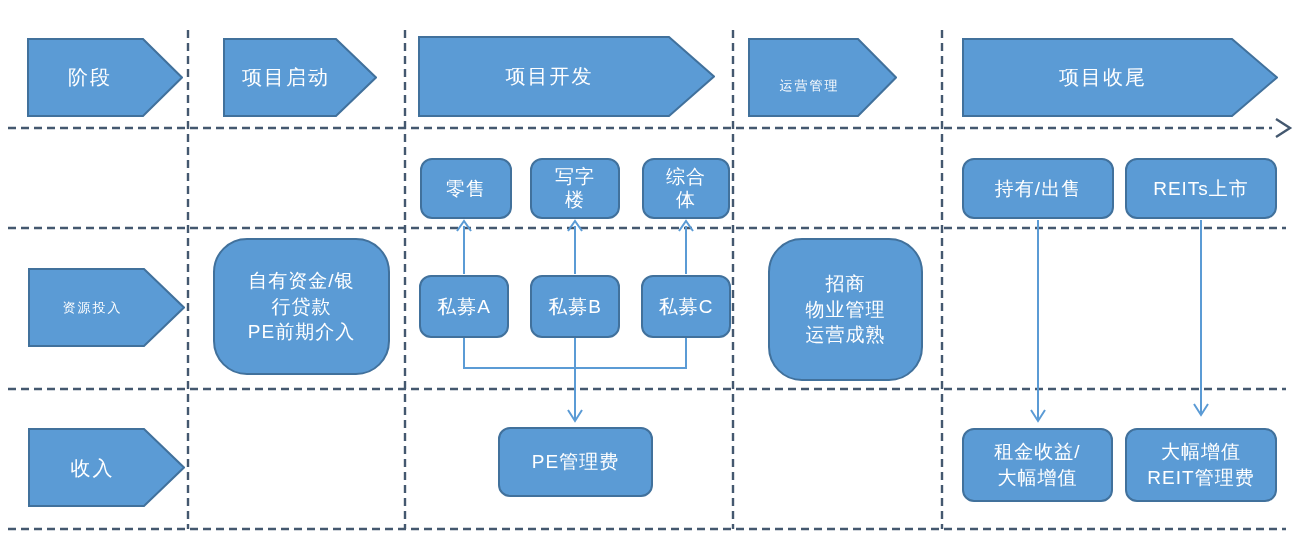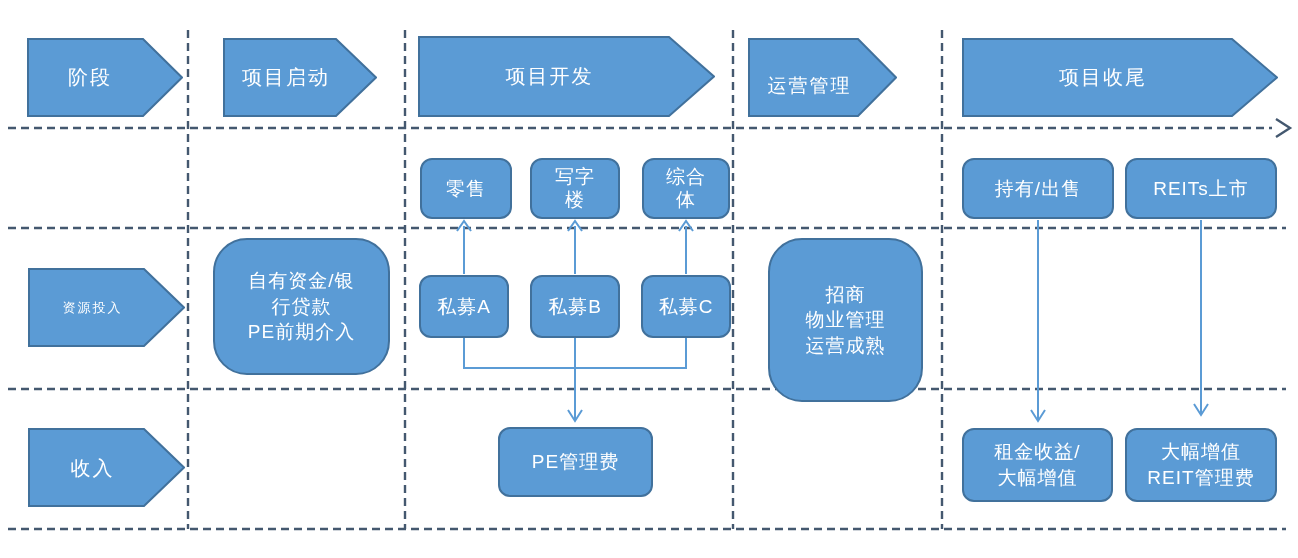--- a/index.html
+++ b/index.html
@@ -79,21 +79,21 @@
     <svg width="297" height="81">
         <polygon points="1,1 251,1 296,40.5 251,80 1,80" fill="#5b9bd5" stroke="#41719c" stroke-width="2"></polygon>
       </svg>
     <span class="lbl" style="padding-right:34px;">项目开发</span>
   </div>
 
   <div class="shape pent" style="left:748px;top:38px;width:149px;height:79px;">
     <svg width="149" height="79">
         <polygon points="1,1 110,1 148,39.5 110,78 1,78" fill="#5b9bd5" stroke="#41719c" stroke-width="2"></polygon>
       </svg>
-    <span class="lbl" style="padding-right:26px;font-size:19px;margin-top:16px;">运营管理</span>
+    <span class="lbl" style="padding-right:26px;font-size:13px;margin-top:16px;">运营管理</span>
   </div>
 
   <div class="shape pent" style="left:962px;top:38px;width:316px;height:79px;font-family:Liberation Serif, serif;">
     <svg width="316" height="79">
         <polygon points="1,1 270,1 315,39.5 270,78 1,78" fill="#5b9bd5" stroke="#41719c" stroke-width="2"></polygon>
       </svg>
     <span class="lbl" style="padding-right:34px;">项目收尾</span>
   </div>
 
   <div class="shape rbox r-sm" style="left:420px;top:158px;width:92px;height:61px;">
@@ -130,21 +130,21 @@
   <div class="shape rbox r-sm" style="left:419px;top:275px;width:90px;height:63px;">
     <span>私募A</span>
   </div>
   <div class="shape rbox r-sm" style="left:530px;top:275px;width:90px;height:63px;justify-content:center;">
     <span>私募B</span>
   </div>
   <div class="shape rbox r-sm" style="left:641px;top:275px;width:90px;height:63px;">
     <span>私募C</span>
   </div>
 
-  <div class="shape rbox r-lg" style="left:768px;top:238px;width:155px;height:164px;">
+  <div class="shape rbox r-lg" style="left:768px;top:238px;width:155px;height:143px;">
     <span class="multiline">招商
 物业管理
 运营成熟</span>
   </div>
 
   <div class="shape pent" style="left:28px;top:428px;width:157px;height:80px;">
     <svg width="157" height="79">
         <polygon points="1,1 116,1 156,39.5 116,78 1,78" fill="#5b9bd5" stroke="#41719c" stroke-width="2"></polygon>
       </svg>
     <span class="lbl" style="padding-right:28px;">收入</span>

